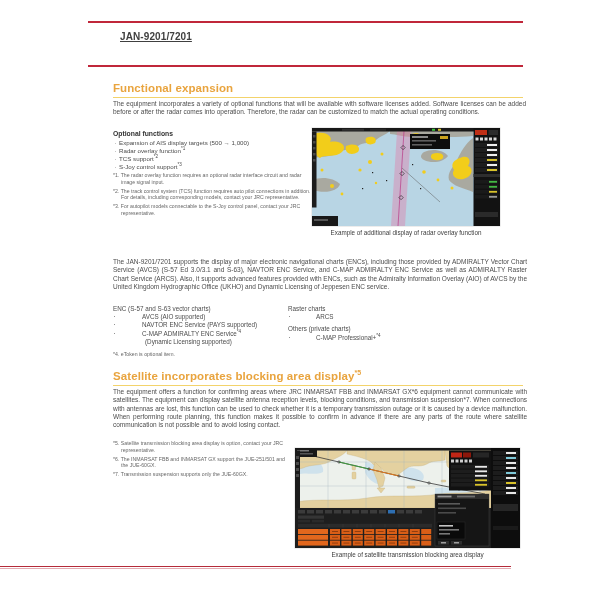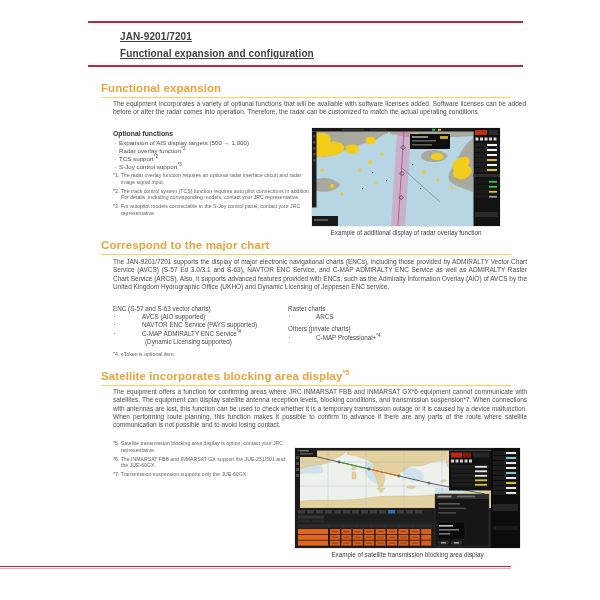--- a/index.html
+++ b/index.html
@@ -9,21 +9,21 @@
     -webkit-font-smoothing:antialiased;
   }
   .rule-red{position:absolute;left:88px;width:435px;height:1.6px;background:#c0273a;}
   .rule-top{top:21px;}
   .rule-title{top:65px;}
   .doc-title{
     position:absolute;left:120px;top:28px;width:403px;
     color:#404040;font-size:10px;font-weight:bold;line-height:17px;letter-spacing:0.1px;text-decoration:underline;
   }
   .sec-head{
-    position:absolute;left:101px;width:410px;
+    position:absolute;left:113px;width:410px;
     color:#e9a43e;font-size:11.5px;font-weight:bold;letter-spacing:0.1px;
     border-bottom:1.2px solid #f3d36b;padding-bottom:2.5px;
   }
   .sec-head sup{font-size:7px;color:#e9a43e;}
   .h1{top:82px;} .h2{top:239px;} .h3{top:370px;}
   .body-text{
     position:absolute;left:113px;width:413px;
     color:#4c4c4c;font-size:6.5px;line-height:8.3px;text-align:justify;
   }
   .b1{top:100px;} .b2{top:258px;width:414px;} .b3{top:388px;width:414px;}
@@ -55,21 +55,20 @@
   svg{display:block;}
 </style>
 </head>
 <body>
 
 <div class="page">
 
   <div class="rule-red rule-top"></div>
   <div class="doc-title">
     <div>JAN-9201/7201</div>
-    <div>Functional expansion and configuration</div>
   </div>
   <div class="rule-red rule-title"></div>
 
   <div class="sec-head h1">
     <span>Functional expansion</span>
   </div>
   <div class="body-text b1">The equipment incorporates a variety of optional functions that will be available with software licenses added. Software licenses can be added before or after the radar comes into operation. Therefore, the radar can be customized to match the actual operating conditions.</div>
 
   <div class="opt-title">Optional functions</div>
   <div class="bullets">
@@ -191,23 +190,20 @@
             <rect x="177" y="62.9" width="8" height="1.8" fill="#d8c22a"></rect>
           <rect x="163" y="67" width="23" height="3.6" fill="#1a1a1a"></rect>
             <rect x="177" y="67.9" width="8" height="1.8" fill="#9a9a9a"></rect>
         </g>
         <rect x="163" y="84" width="23" height="5" fill="#2a2a2a"></rect>
       </g>
     </svg>
   </div>
   <div class="caption cap1">Example of additional display of radar overlay function</div>
 
-  <div class="sec-head h2">
-    <span>Correspond to the major chart</span>
-  </div>
   <div class="body-text b2">The JAN-9201/7201 supports the display of major electronic navigational charts (ENCs), including those provided by ADMIRALTY Vector Chart Service (AVCS) (S-57 Ed 3.0/3.1 and S-63), NAVTOR ENC Service, and C-MAP ADMIRALTY ENC Service as well as ADMIRALTY Raster Chart Service (ARCS). Also, it supports advanced features provided with ENCs, such as the Admiralty Information Overlay (AIO) of AVCS by the United Kingdom Hydrographic Office (UKHO) and Dynamic Licensing of Jeppesen ENC service.</div>
 
   <div class="chart-col col-enc">
     <div>ENC (S-57 and S-63 vector charts)</div>
     <div class="bullet indent"><span>AVCS (AIO supported)</span><sup></sup></div>
     <div class="bullet indent"><span>NAVTOR ENC Service (PAYS supported)</span><sup></sup></div>
     <div class="bullet indent"><span>C-MAP ADMIRALTY ENC Service</span><sup>*4</sup></div>
     <div class="note">(Dynamic Licensing supported)</div>
   </div>
 

